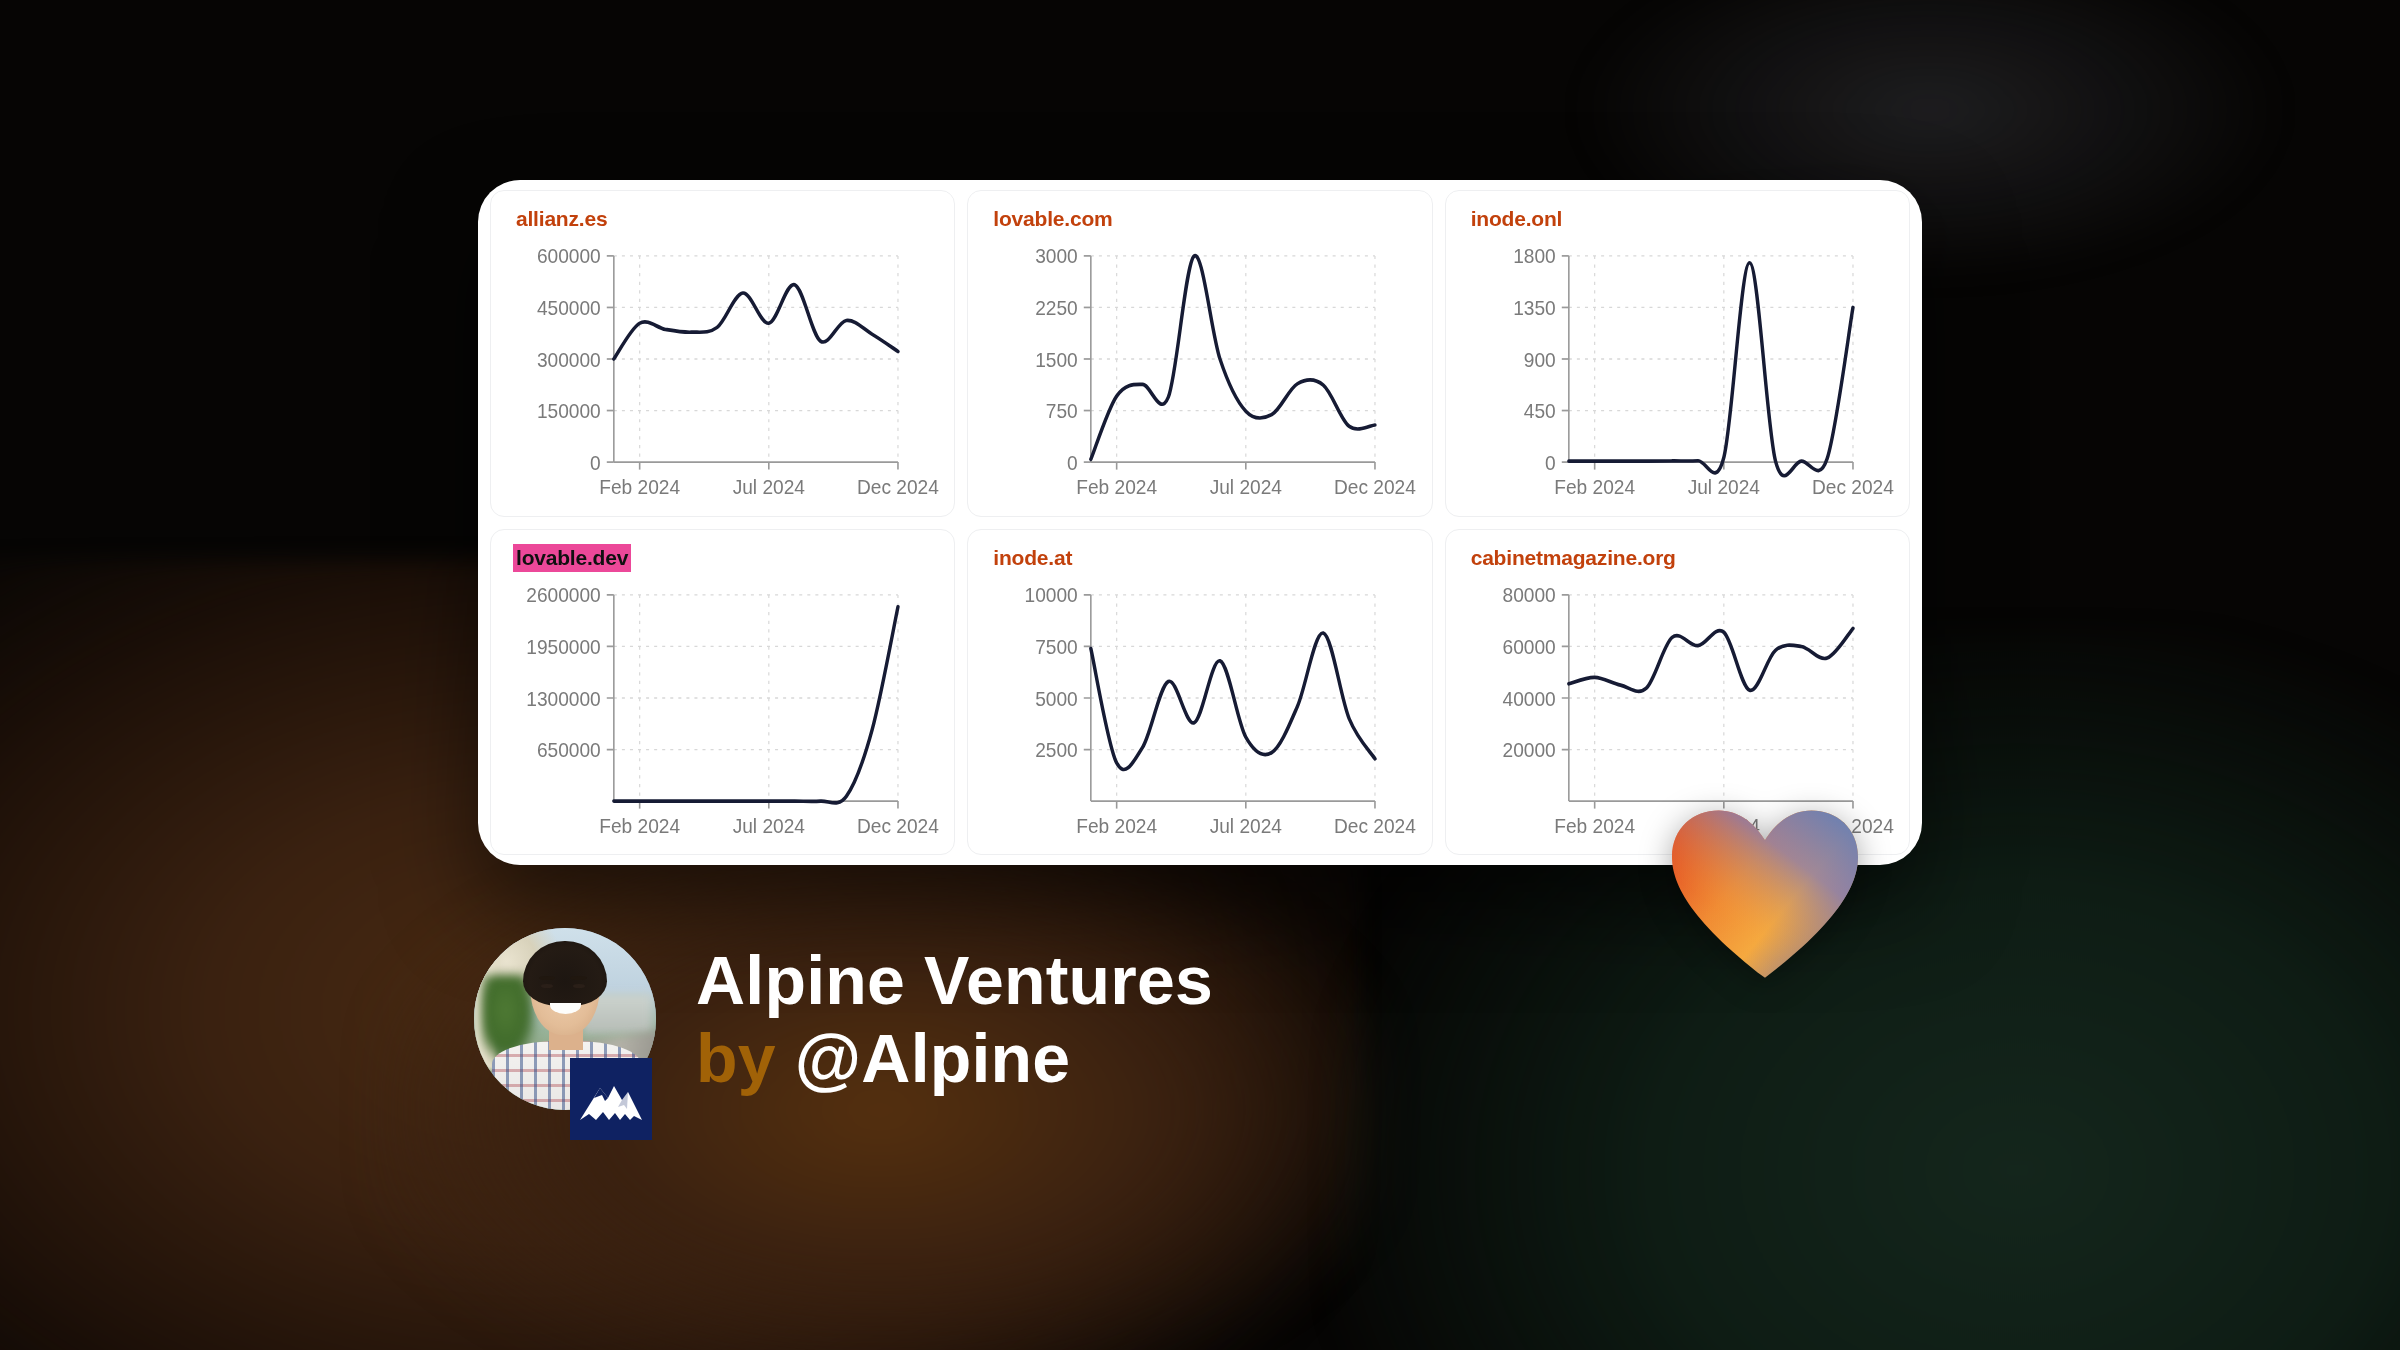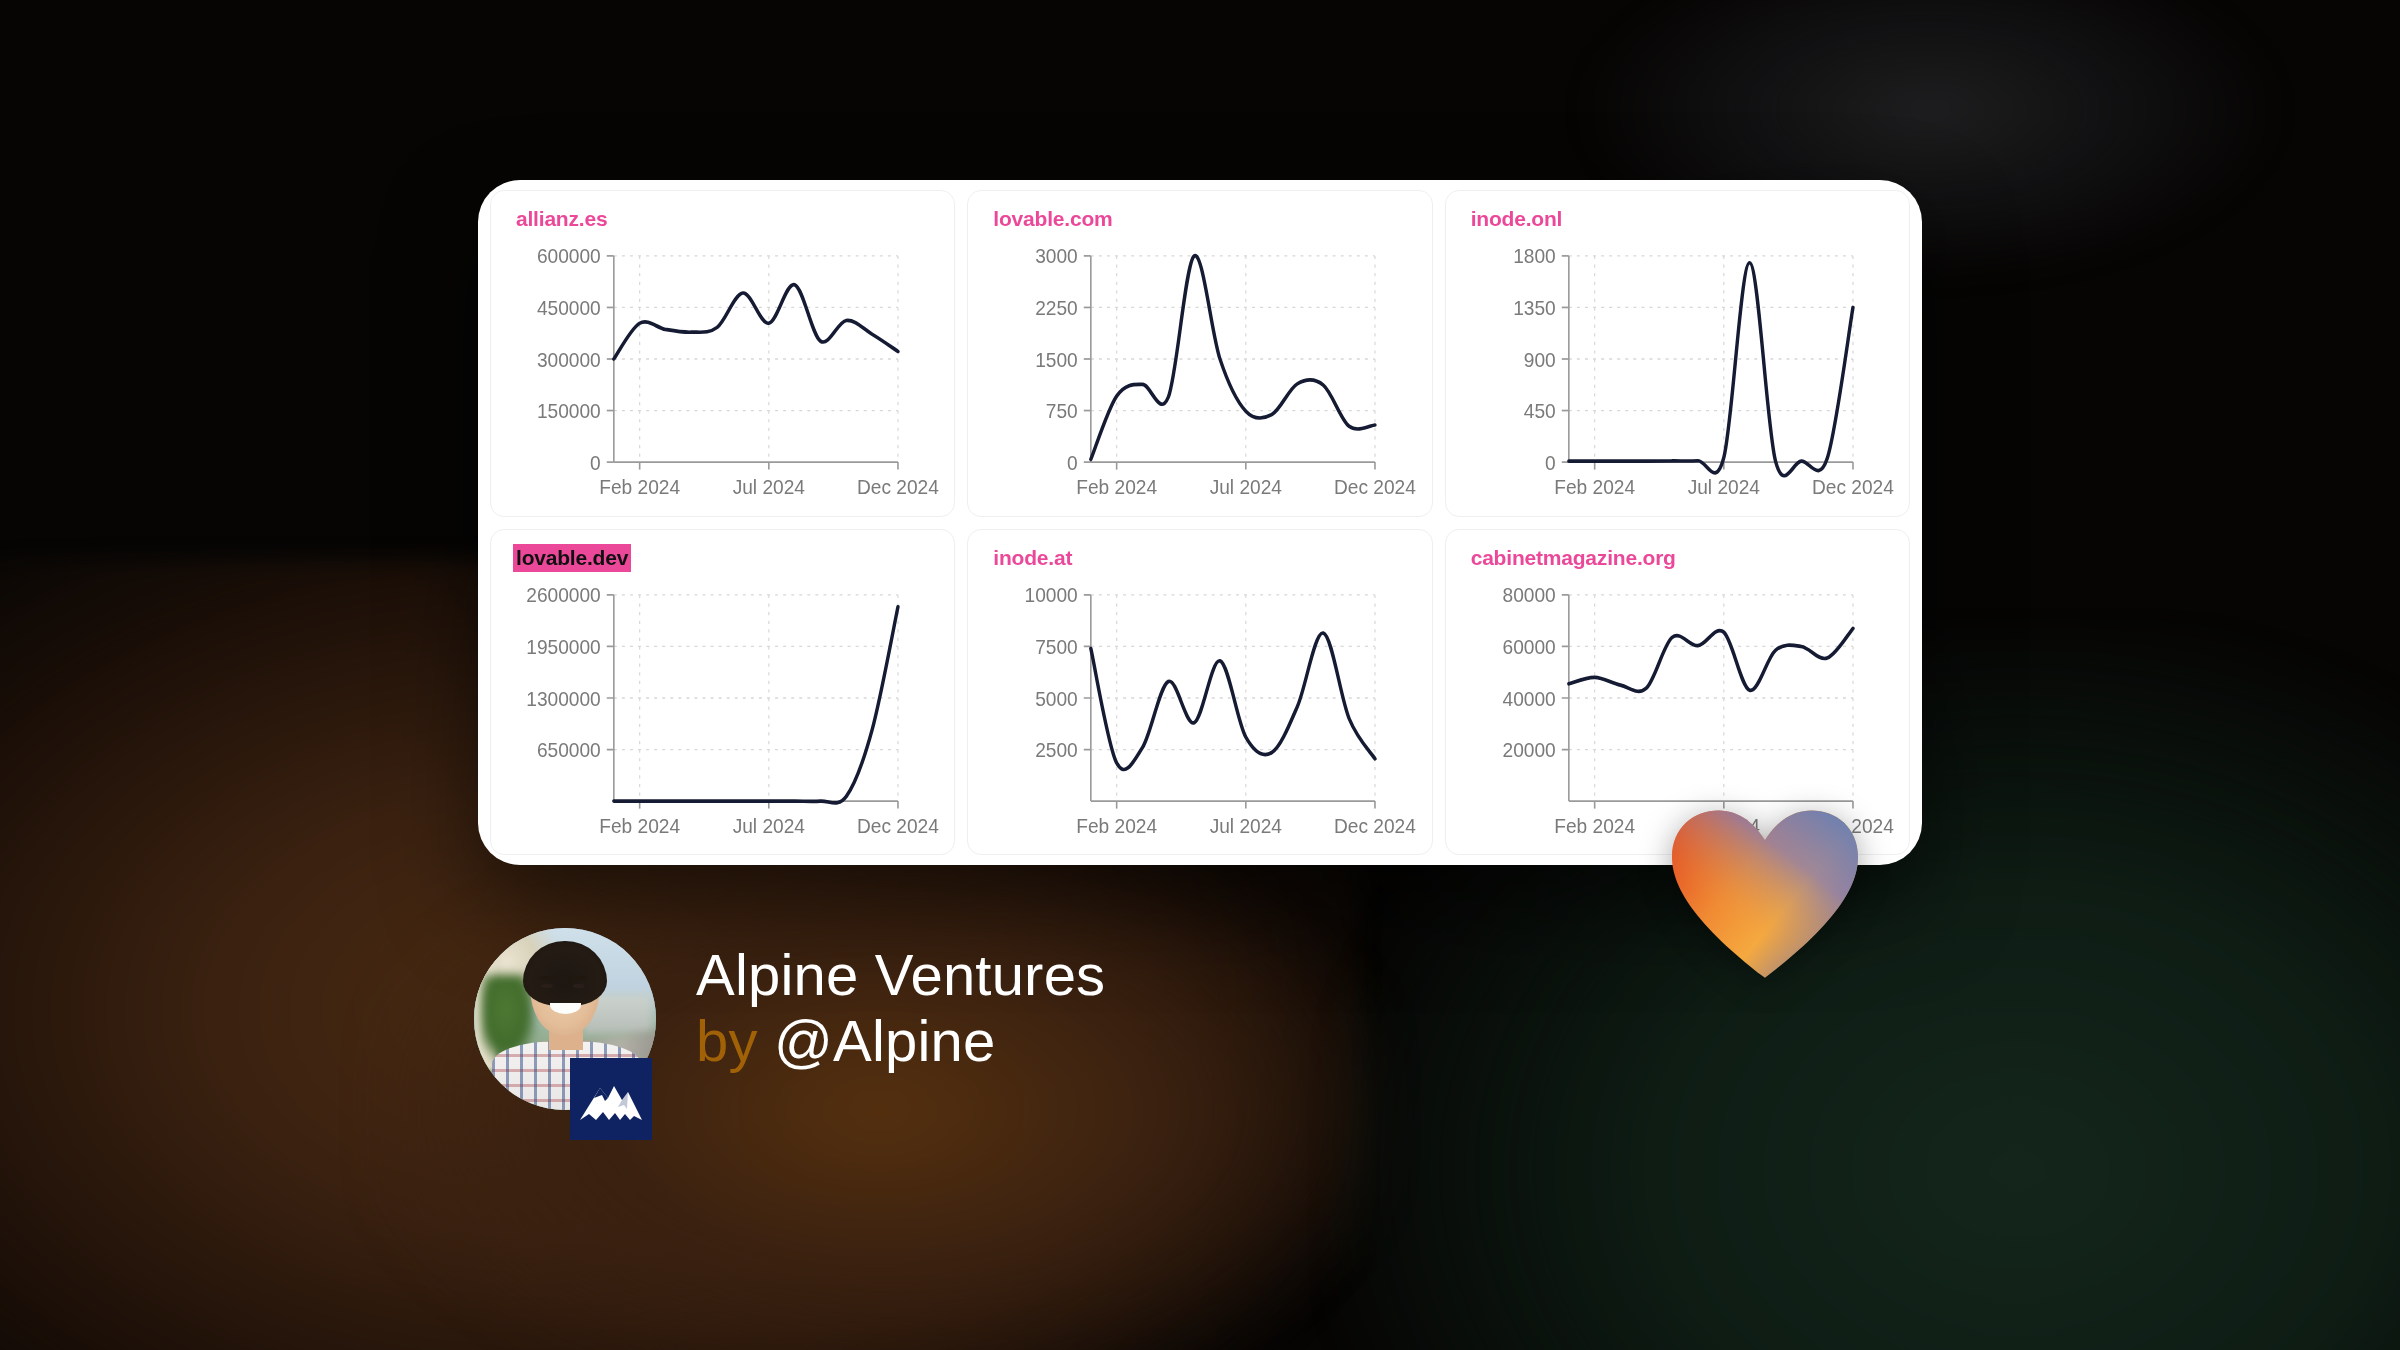--- a/index.html
+++ b/index.html
@@ -65,21 +65,21 @@
     position:relative;
     background:#fff;
     border:1px solid #eeeff1;
     border-radius:14px;
     padding:14px 12px 6px 12px;
     overflow:hidden;
   }
   .panel-title {
     font-size:21px;
     font-weight:bold;
-    color:#ec4899;
+    color:#c2410c;
     letter-spacing:-0.2px;
     margin-left:10px;
     display:inline-block;
     line-height:1.25;
     padding:1px 3px;
   }
   .panel-title.hl {
     background:#ec4899;
     color:#101010;
   }
@@ -199,21 +199,21 @@
     background:#0f2262;
     display:flex; align-items:center; justify-content:center;
   }
   #badge-logo svg { width:66px; height:46px; display:block; }
   #footer-text {
     margin-left:40px;
     padding-top:14px;
     line-height:1.14;
     white-space:nowrap;
   }
-  .ft-line { font-size:58px; font-weight:400; letter-spacing:0.2px; }
+  .ft-line { font-size:68px; font-weight:700; letter-spacing:0.2px; }
   .ft-title { color:#ffffff; }
   .ft-by { color:#a16207; }
   .ft-handle { color:#ffffff; }
 </style>
 </head>
 <body>
 
 <div id="bg-base"></div>
 <div id="glow-warm"></div>
 <div id="glow-warm2"></div>

